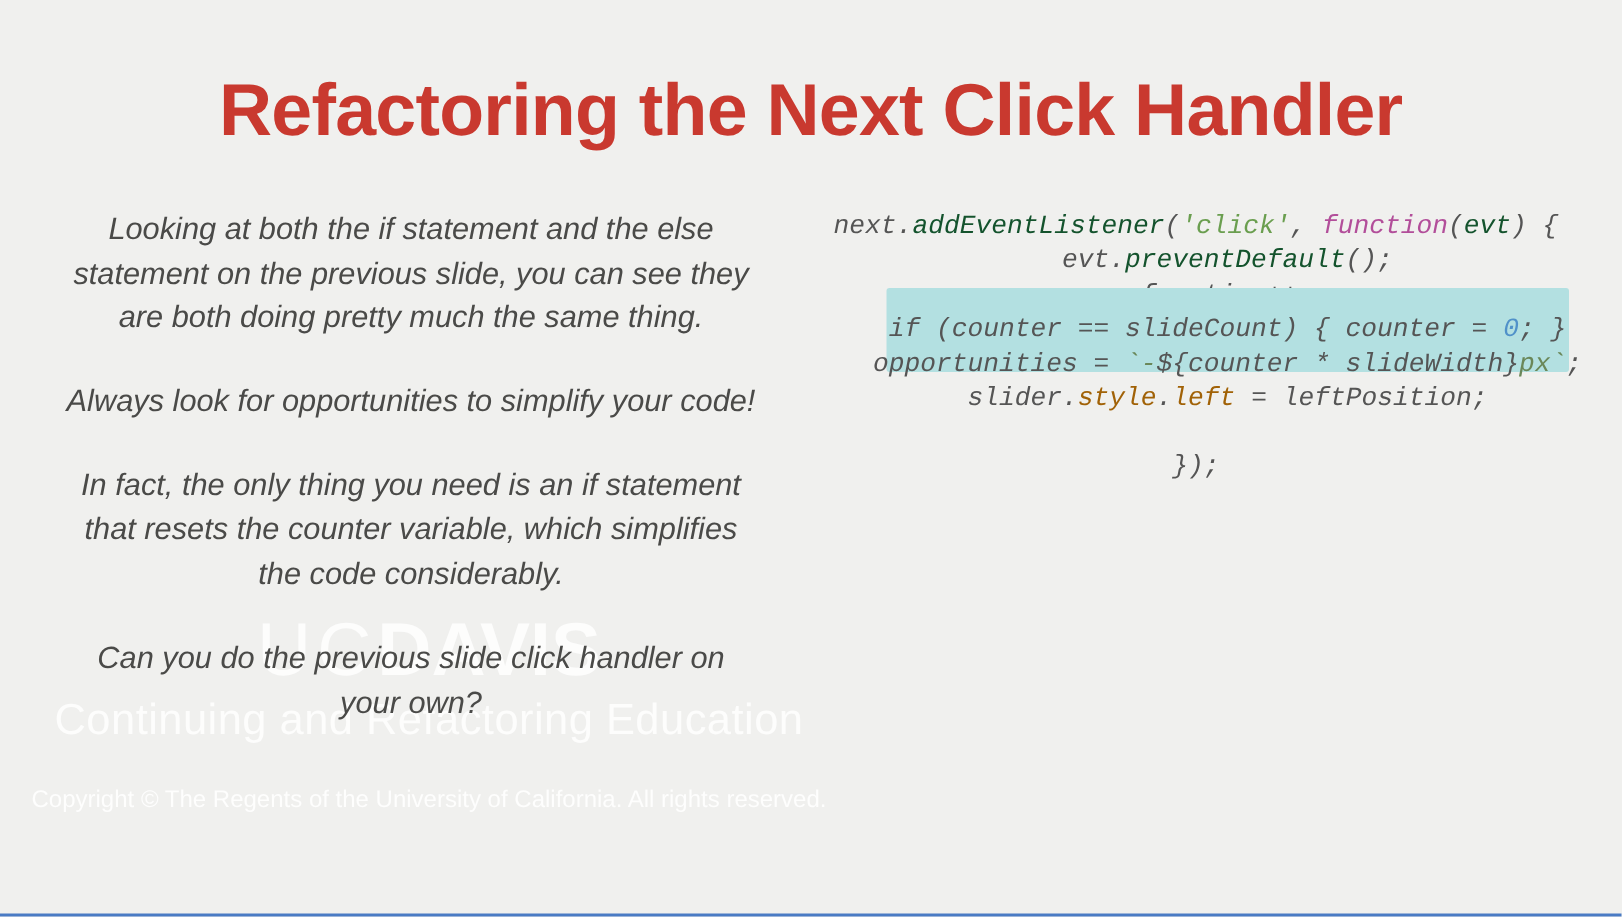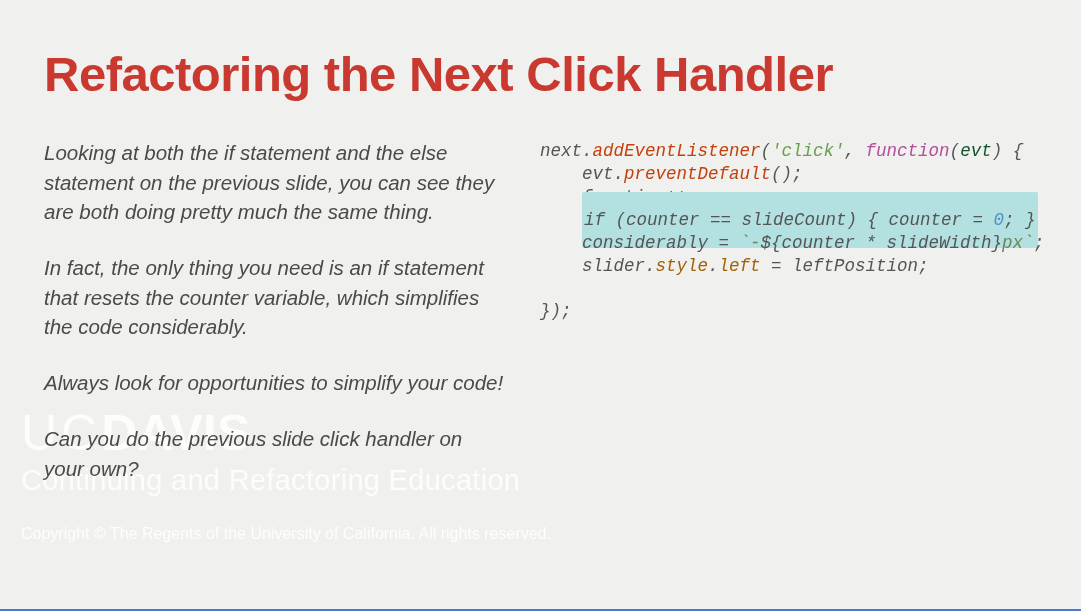--- a/index.html
+++ b/index.html
@@ -1,15 +1,15 @@
 <!DOCTYPE html>
 <html><head>
   <meta charset="utf-8">
   <style>
-    * { margin: 0; padding: 0; box-sizing: border-box; }
+    * { margin: 0; padding: 0; box-sizing: border-box; text-align: center; }
     body {
       width: 1081px;
       height: 611px;
       background: #f0f0ee;
       font-family: -apple-system, BlinkMacSystemFont, "Segoe UI", Helvetica, Arial, sans-serif;
       position: relative;
       overflow: hidden;
       border-bottom: 2px solid #4a7bc4;
     }
     .slide {
@@ -40,21 +40,21 @@
       flex: 1;
       padding-top: 2px;
     }
     .code {
       font-family: "Consolas", "Menlo", "Courier New", monospace;
       font-size: 17.5px;
       line-height: 1.31;
       color: #555;
       white-space: pre;
     }
-    .code .method { color: #c2410c; }
+    .code .method { color: #14532d; }
     .code .str { color: #6a9e4f; }
     .code .kw { color: #b24e9a; }
     .code .param { color: #14532d; }
     .code .op { color: #6a8759; }
     .code .num { color: #5091c9; }
     .code .prop { color: #a16207; }
     .code .plain { color: #555; }
     .hl {
       background: #b3e0e1;
       border-radius: 2px;
@@ -94,31 +94,31 @@
   </style>
 </head>
 <body>
 
 <div class="slide">
   <h1 class="title">Refactoring the Next Click Handler</h1>
 
   <div class="content">
     <div class="left-col">
       <p class="body-text">Looking at both the if statement and the else statement on the previous slide, you can see they are both doing pretty much the same thing.</p>
+      <p class="body-text">Always look for opportunities to simplify your code!</p>
       <p class="body-text">In fact, the only thing you need is an if statement that resets the counter variable, which simplifies the code considerably.</p>
-      <p class="body-text">Always look for opportunities to simplify your code!</p>
       <p class="body-text">Can you do the previous slide click handler on your own?</p>
     </div>
 
     <div class="right-col">
       <div class="code"><span class="plain">next.</span><span class="method">addEventListener</span><span class="plain">(</span><span class="str">'click'</span><span class="plain">, </span><span class="kw">function</span><span class="plain">(</span><span class="param">evt</span><span class="plain">) {</span>
 <span class="plain">    evt.</span><span class="method">preventDefault</span><span class="plain">();</span>
 <span class="plain">    function++;</span>
 <span>    </span><span class="hl"><span class="plain">if (counter == slideCount) { counter = </span><span class="num">0</span><span class="plain">; }</span></span>
-<span class="plain">    considerably = </span><span class="op">`-</span><span class="plain">${counter * slideWidth}</span><span class="op">px`</span><span class="plain">;</span>
+<span class="plain">    opportunities = </span><span class="op">`-</span><span class="plain">${counter * slideWidth}</span><span class="op">px`</span><span class="plain">;</span>
 <span class="plain">    slider.</span><span class="prop">style</span><span class="plain">.</span><span class="prop">left</span><span class="plain"> = leftPosition;</span>
 <span></span>
 <span class="plain">});</span></div>
     </div>
   </div>
 </div>
 
 <div class="wm-stack">
   <div class="wm-logo">
     <span class="thin">UC</span><span>DAVIS</span>

